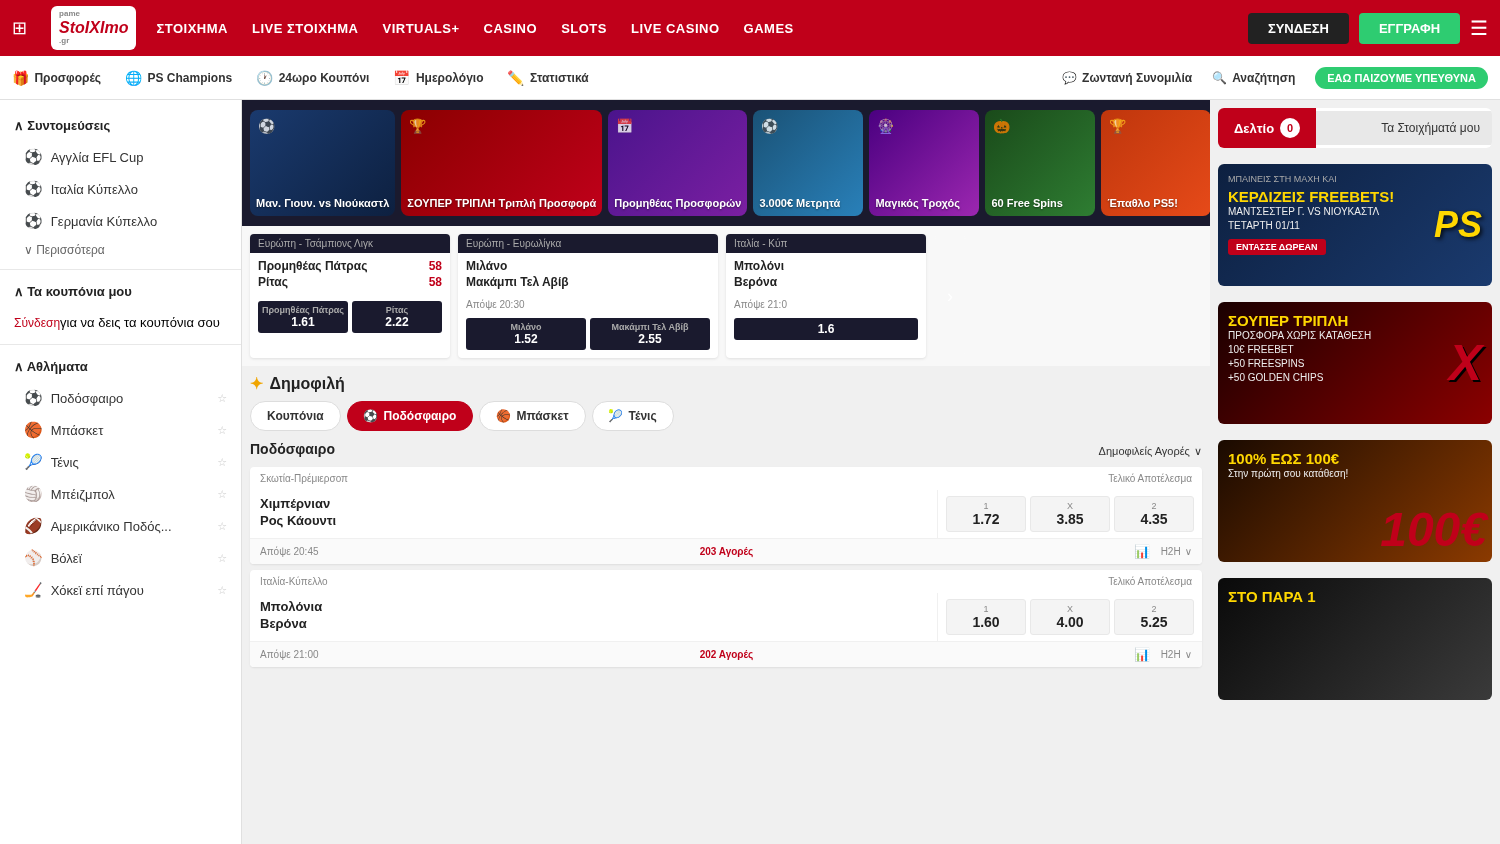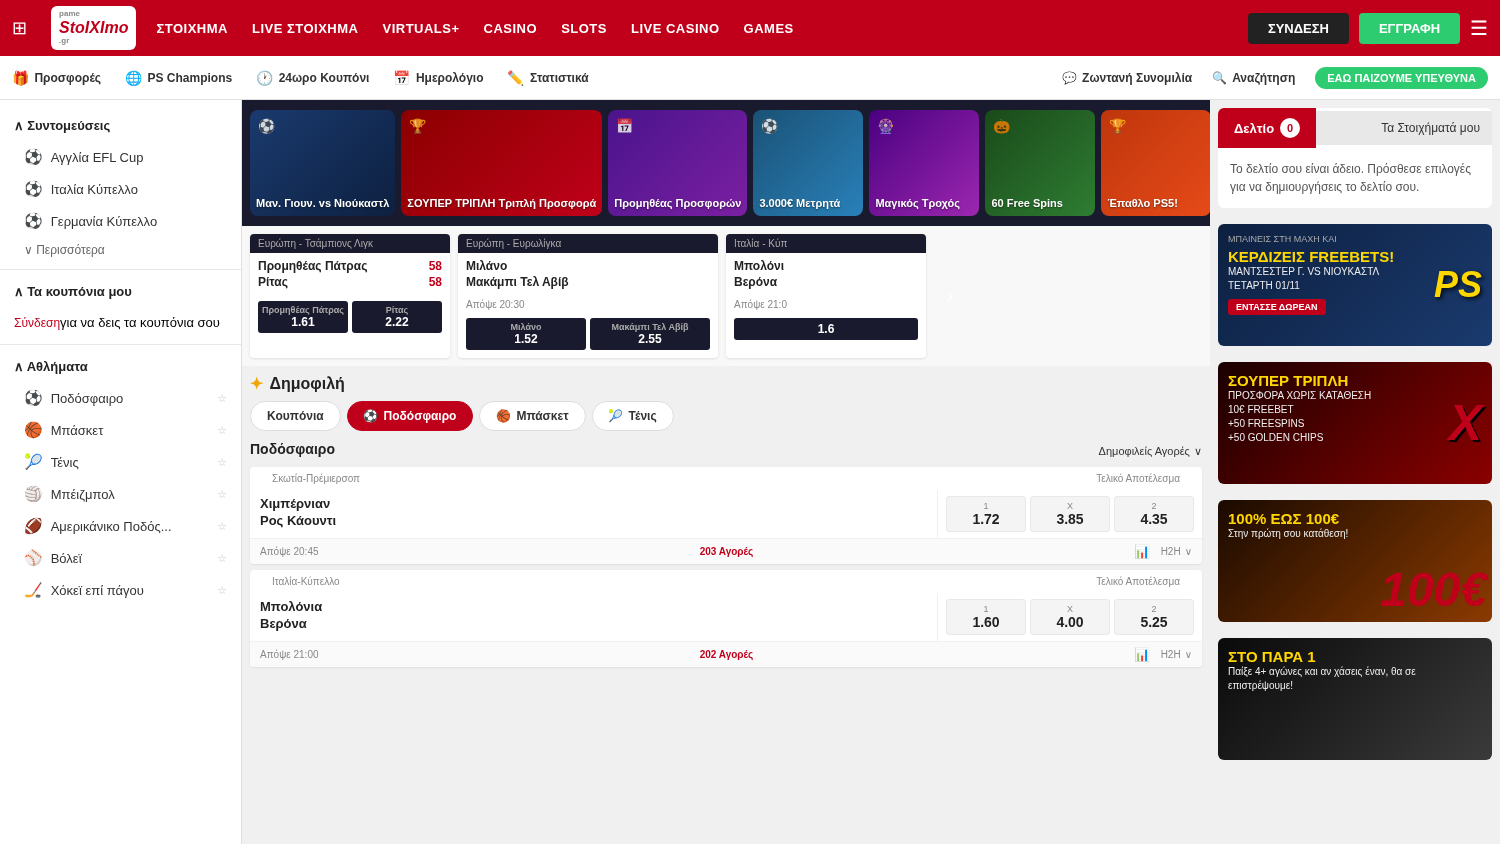--- a/index.html
+++ b/index.html
@@ -360,21 +360,21 @@
     }
     .match-row {
       background: #fff;
       border-radius: 4px;
       margin-bottom: 6px;
       overflow: hidden;
       box-shadow: 0 1px 2px rgba(0,0,0,0.08);
     }
     .match-top {
       display: flex; align-items: center; justify-content: space-between;
-      padding: 6px 22px;
+      padding: 6px 10px;
     }
     .match-league { color: #888; font-size: 10px; }
     .match-result-label { font-size: 10px; color: #888; }
     .match-teams-odds {
       display: flex; align-items: stretch;
     }
     .match-teams {
       flex: 1; padding: 6px 10px;
       border-right: 1px solid #f0f0f0;
     }
@@ -777,21 +777,20 @@
   <div class="right-panel">
 
     <div class="deltio-box">
       <div class="deltio-header">
         <div class="deltio-btn">
           <span>Δελτίο</span>
           <div class="deltio-badge">0</div>
         </div>
         <div class="deltio-stoixima">Τα Στοιχήματά μου</div>
       </div>
-      <div class="deltio-body">Το δελτίο σου είναι άδειο. Πρόσθεσε επιλογές για να δημιουργήσεις το δελτίο σου.</div>
     </div>
 
     <div class="banner-img banner-ps">
       <div class="banner-content">
         <div style="font-size:9px; color:#aaa; margin-bottom:4px;">ΜΠΑΙΝΕΙΣ ΣΤΗ ΜΑΧΗ ΚΑΙ</div>
         <div class="banner-title">ΚΕΡΔΙΖΕΙΣ FREEBETS!</div>
         <div class="banner-sub">ΜΑΝΤΣΕΣΤΕΡ Γ. VS ΝΙΟΥΚΑΣΤΛ<br>ΤΕΤΑΡΤΗ 01/11</div>
         <div style="margin-top:6px; background:#c0001a; display:inline-block; padding:3px 8px; border-radius:3px; font-size:9px; font-weight:700; color:#fff; cursor:pointer;">ΕΝΤΑΣΣΕ ΔΩΡΕΑΝ</div>
       </div>
       <div style="position:absolute; right:10px; top:50%; transform:translateY(-50%); font-size:36px; font-weight:900; color:#ffd700; font-style:italic; text-shadow: 2px 2px 4px rgba(0,0,0,0.8);">PS</div>
@@ -809,18 +808,17 @@
       <div class="banner-content">
         <div class="banner-title">100% ΕΩΣ 100€</div>
         <div class="banner-sub">Στην πρώτη σου κατάθεση!</div>
       </div>
       <div class="banner-amount">100€</div>
     </div>
 
     <div class="banner-img banner-para1">
       <div class="banner-content">
         <div class="banner-title">ΣΤΟ ΠΑΡΑ 1</div>
-        <div class="banner-sub">Παίξε 4+ αγώνες και αν χάσεις έναν, θα σε επιστρέψουμε!</div>
       </div>
     </div>
   </div>
 
 </div>
 
 </body></html>

